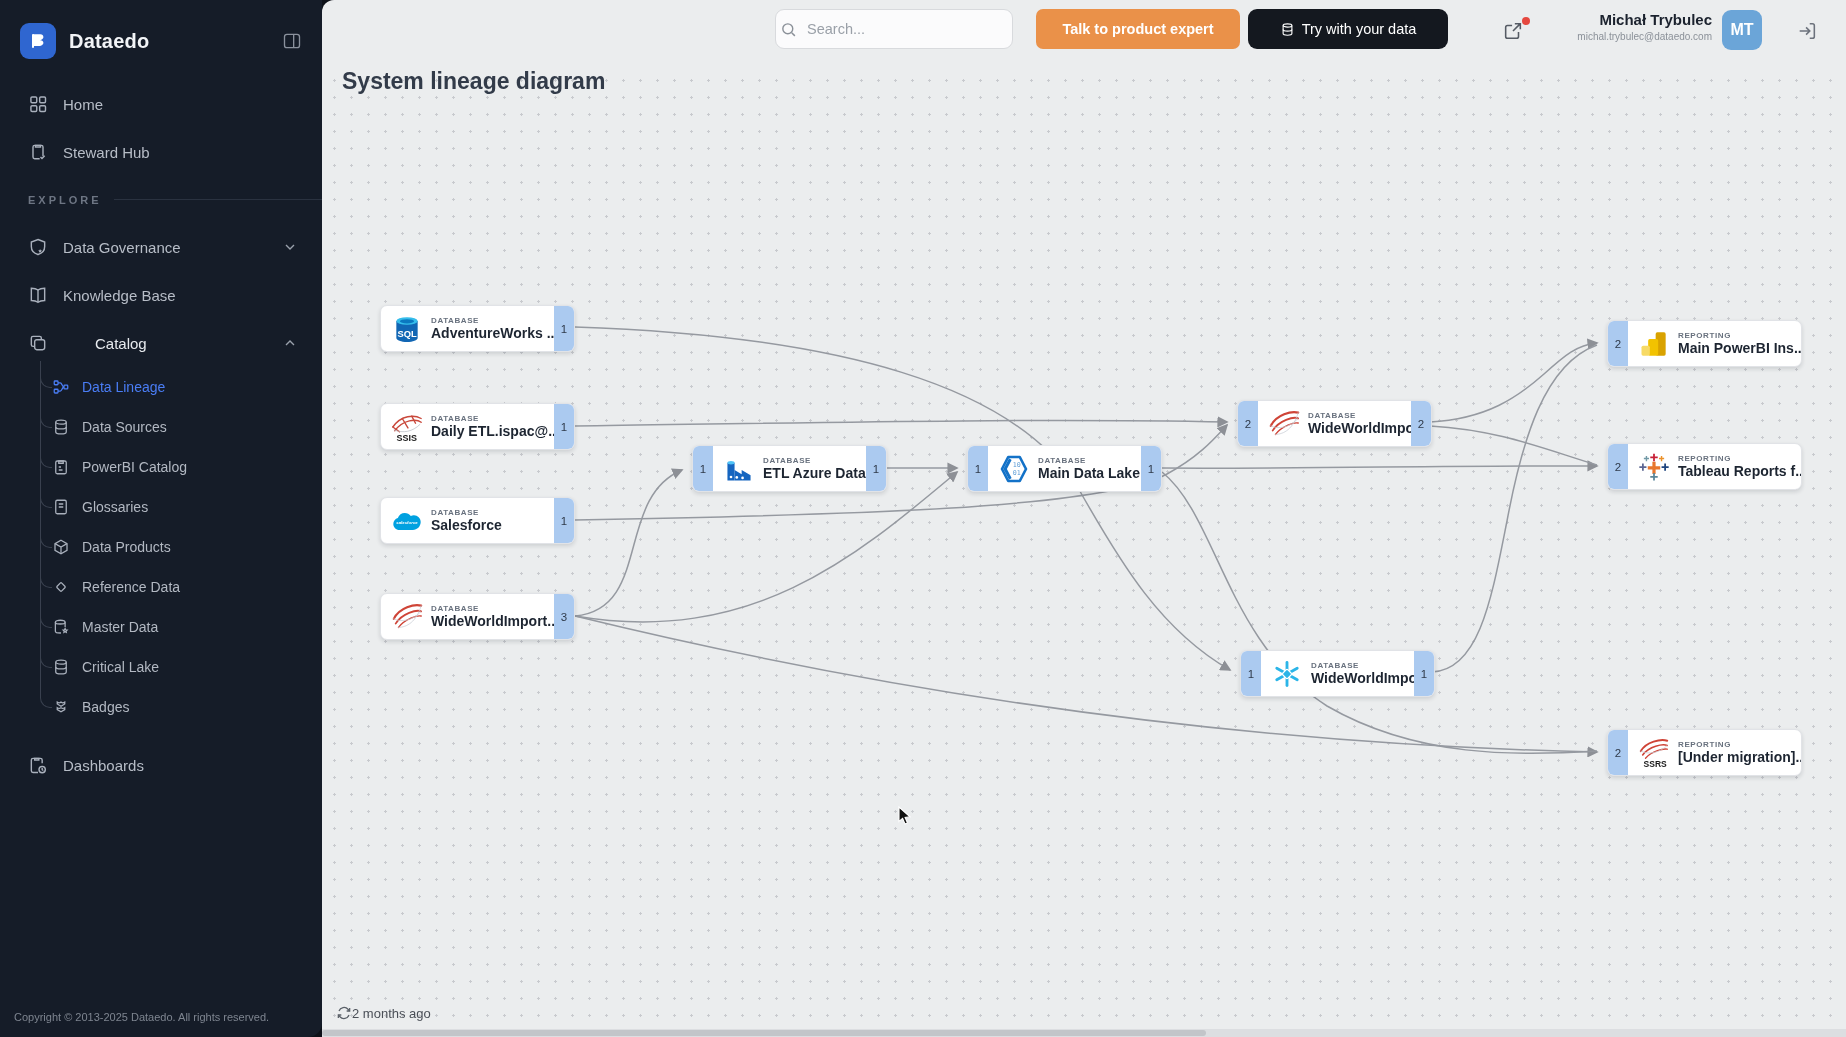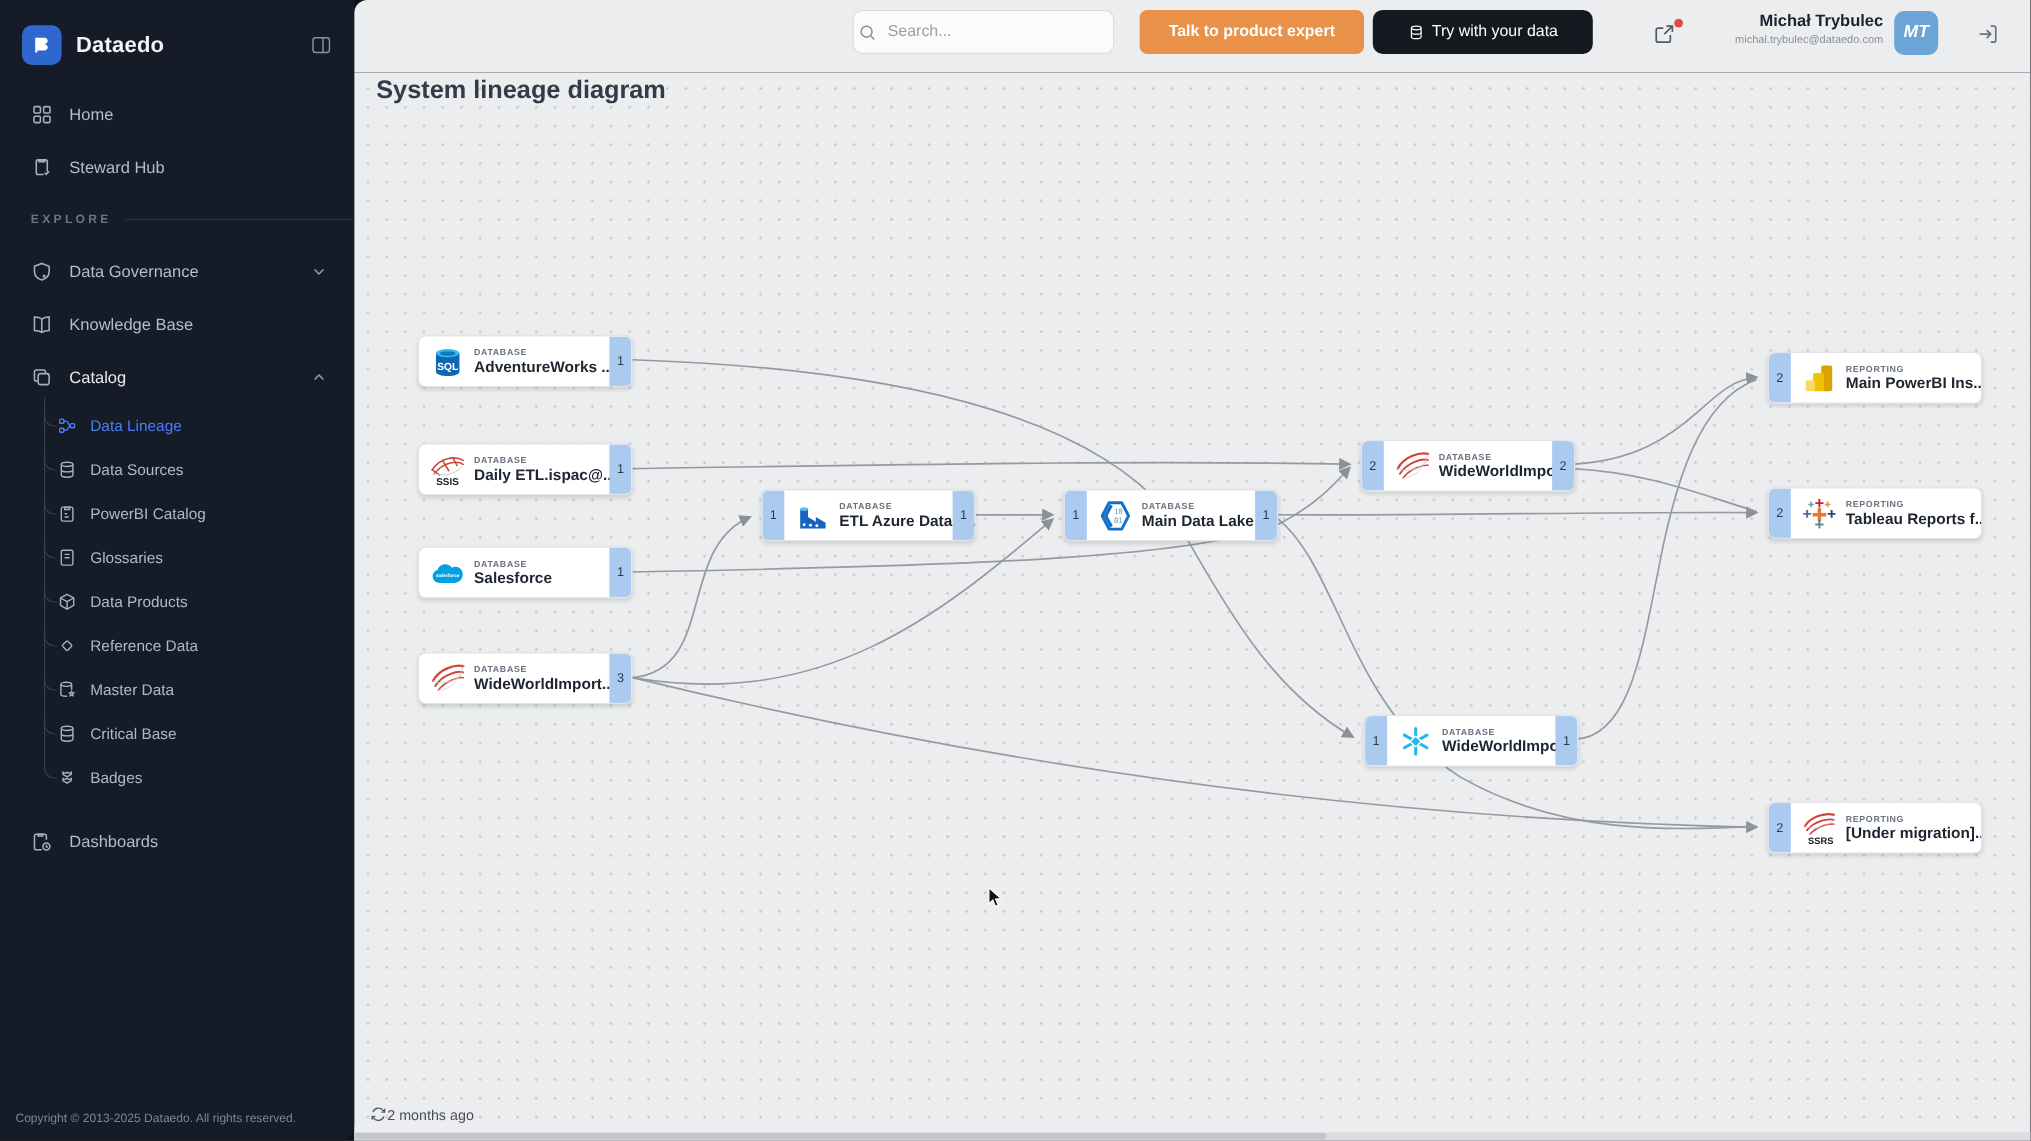--- a/index.html
+++ b/index.html
@@ -14,21 +14,21 @@
   .brand-logo { width:36px; height:36px; border-radius:9px; background:#2f66d0;
     display:flex; align-items:center; justify-content:center; flex:0 0 auto; }
   .brand-name { color:#f2f4f7; font-size:20px; font-weight:700; margin-left:13px; letter-spacing:.2px; flex:1; }
   .collapse-btn { color:#8a919d; display:flex; }
   .nav { margin-top:18px; }
   .nav-item { display:flex; align-items:center; height:48px; padding:0 24px 0 28px;
     color:#b7bdc7; font-size:15px; font-weight:500; cursor:pointer; }
   .nav-item .nav-ic { width:20px; height:20px; margin-right:15px; display:flex; color:#a9b0bc; }
   .nav-item .lbl { flex:1; }
   .nav-item .chev { color:#9aa1ac; display:flex; }
-  .nav-item.bright { color:#e7eaee; }
+  .nav-item.bright { color:#e7eaee;gap:32px; }
   .explore-row { display:flex; align-items:center; height:47px; padding:0 0 0 28px; }
   .explore-lbl { color:#6d7583; font-size:11px; font-weight:700; letter-spacing:3px; }
   .explore-line { flex:1; height:1px; background:#2a3240; margin-left:12px; }
   .submenu { position:relative; }
   .submenu::before { content:""; position:absolute; left:40px; top:-6px; height:332px;
     border-left:1px solid #39404e; }
   .sub-item { position:relative; display:flex; align-items:center; height:40px;
     padding-left:52px; color:#b2b8c2; font-size:14px; font-weight:500; cursor:pointer; }
   .sub-item::before { content:""; position:absolute; left:40px; top:6px; width:11px; height:14px;
     border-left:1px solid #39404e; border-bottom:1px solid #39404e; border-bottom-left-radius:10px; }
@@ -54,21 +54,21 @@
     background:#14181f; color:#fff; border:none; border-radius:9px; font-size:14.5px;
     font-weight:500; cursor:pointer; display:flex; align-items:center; justify-content:center;
     gap:7px; font-family:"Liberation Sans",sans-serif; }
   .share-wrap { position:absolute; left:1180px; top:20px; width:26px; height:26px; cursor:pointer; color:#555b64; }
   .share-dot { position:absolute; right:-2px; top:-3px; width:8px; height:8px; border-radius:50%; background:#e5483f; }
   .user-text { position:absolute; left:1230px; top:11px; width:160px; text-align:right; }
   .user-name { font-size:15px; font-weight:700; color:#1b222e; }
   .user-email { font-size:10px; color:#8b9199; margin-top:3px; }
   .avatar { position:absolute; left:1400px; top:10px; width:40px; height:40px; border-radius:9px;
     background:#6ba5d8; color:#fff; font-size:16px; font-weight:700;
-    display:flex; align-items:center; justify-content:center; cursor:pointer;font-style:italic; }
+    display:flex; align-items:center; justify-content:center; cursor:pointer; }
   .logout { position:absolute; left:1474px; top:20px; width:24px; height:24px; color:#6c727c; color:#6c727c; cursor:pointer; }
 
   
   .canvas { position:absolute; left:322px; top:66px; width:1524px; height:971px;
     background-color:#ebedee;
     background-image:radial-gradient(#c8cace 1.2px, transparent 1.3px);
     background-size:17px 17px; background-position:4px 6px; z-index:3; }
   .page-title { position:absolute; left:20px; top:2px; font-size:23px; font-weight:700; color:#323b49; }
   svg.edges { position:absolute; left:0; top:0; pointer-events:none; }
   .edge { fill:none; stroke:#9599a0; stroke-width:1.5; }
@@ -250,21 +250,21 @@
           <span>Master Data</span>
         </div>
         <div class="sub-item">
           <span class="nav-ic">
             <svg width="18" height="18" viewBox="0 0 24 24" fill="none" stroke="currentColor" stroke-width="1.7">
               <ellipse cx="12" cy="5.5" rx="7" ry="2.6"></ellipse>
               <path d="M5 5.5v13c0 1.5 3.1 2.6 7 2.6s7-1.1 7-2.6v-13"></path>
               <path d="M5 12c0 1.5 3.1 2.6 7 2.6s7-1.1 7-2.6"></path>
             </svg>
             </span>
-          <span>Critical Base</span>
+          <span>Critical Lake</span>
         </div>
         <div class="sub-item">
           <span class="nav-ic">
             <svg width="18" height="18" viewBox="0 0 24 24" fill="none" stroke="currentColor" stroke-width="1.7">
               <path d="M7 5.5c1.7 1.2 3.3 1.2 5 0 1.7 1.2 3.3 1.2 5 0V8l-5 3-5-3zM7 13c1.7 1.2 3.3 1.2 5 0 1.7 1.2 3.3 1.2 5 0v2.5l-5 3-5-3z"></path>
             </svg>
             </span>
           <span>Badges</span>
         </div>
       </div>

